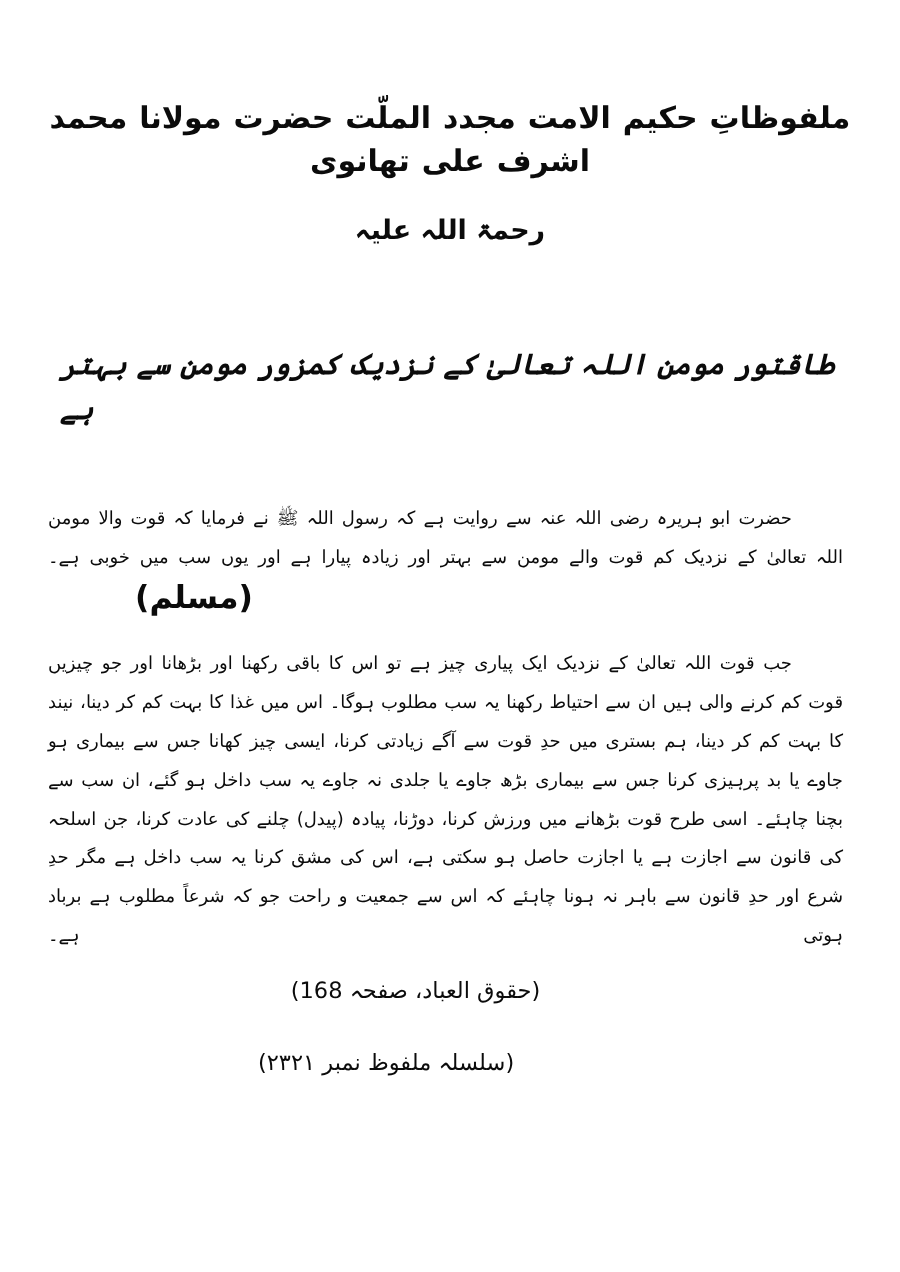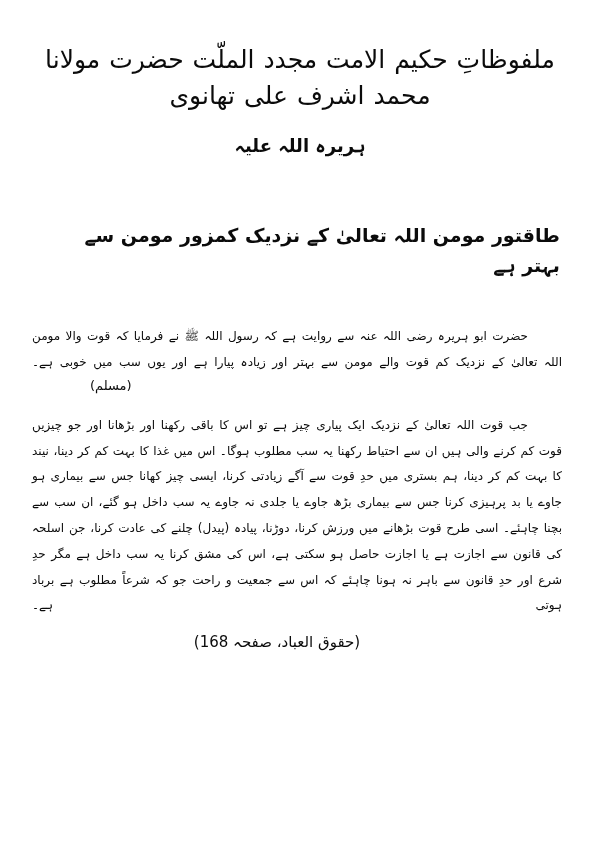--- a/index.html
+++ b/index.html
@@ -27,46 +27,48 @@
     padding: 0;
   }
 
   
   .title-block {
     margin-top: 42px;
     text-align: center;
     padding: 0 18px;
   }
   .doc-title {
-    font-size: 25px;
-    font-weight: 400;
+    font-size: 20px;
+    font-weight: 700;
     line-height: 1.45;
     letter-spacing: 0.2px;
     direction: rtl;
     unicode-bidi: isolate;
     word-spacing: 1px;
+    margin-top: 22px;
   }
   .doc-subtitle {
     margin-top: 20px;
     font-size: 18px;
     font-weight: 700;
     direction: rtl;
     unicode-bidi: isolate;
   }
 
   
   .section-heading {
     margin-top: 64px;
-    text-align: right;
+    text-align: left;
     padding: 0 40px;
     font-size: 19px;
     font-weight: 700;
     line-height: 1.6;
     direction: rtl;
     unicode-bidi: isolate;
+    font-style: italic;
   }
 
   
   .body-area {
     margin-top: 44px;
     padding: 0 38px 0 32px;
     direction: rtl;
   }
 
   p.para {
@@ -80,25 +82,26 @@
     word-spacing: 0.5px;
   }
   p.para.indent::before {
     content: "";
     display: inline-block;
     width: 34px;
   }
 
   .ref-line {
     margin-top: 2px;
-    font-size: 13px;
+    font-size: 21px;
     text-align: left;
     direction: rtl;
     unicode-bidi: isolate;
     padding-left: 58px;
+    font-weight: bold;
   }
 
   .para-gap {
     height: 20px;
   }
 
   .citation {
     margin-top: 14px;
     font-size: 15px;
     text-align: center;
@@ -116,33 +119,34 @@
     padding-left: 140px;
   }
 </style>
 </head>
 <body>
 
 <div class="page">
 
   <div class="title-block">
     <div class="doc-title">ملفوظاتِ حکیم الامت مجدد الملّت حضرت مولانا محمد اشرف علی تھانوی</div>
-    <div class="doc-subtitle">ہریرہ اللہ علیہ</div>
+    <div class="doc-subtitle">رحمۃ اللہ علیہ</div>
   </div>
 
   <div class="section-heading">طاقتور مومن اللہ تعالیٰ کے نزدیک کمزور مومن سے بہتر ہے</div>
 
   <div class="body-area">
 
     <p class="para indent">حضرت ابو ہریرہ رضی اللہ عنہ سے روایت ہے کہ رسول اللہ ﷺ نے فرمایا کہ قوت والا مومن اللہ تعالیٰ کے نزدیک کم قوت والے مومن سے بہتر اور زیادہ پیارا ہے اور یوں سب میں خوبی ہے۔</p>
 
     <div class="ref-line">(مسلم)</div>
 
     <div class="para-gap"></div>
 
     <p class="para indent">جب قوت اللہ تعالیٰ کے نزدیک ایک پیاری چیز ہے تو اس کا باقی رکھنا اور بڑھانا اور جو چیزیں قوت کم کرنے والی ہیں ان سے احتیاط رکھنا یہ سب مطلوب ہوگا۔ اس میں غذا کا بہت کم کر دینا، نیند کا بہت کم کر دینا، ہم بستری میں حدِ قوت سے آگے زیادتی کرنا، ایسی چیز کھانا جس سے بیماری ہو جاوے یا بد پرہیزی کرنا جس سے بیماری بڑھ جاوے یا جلدی نہ جاوے یہ سب داخل ہو گئے، ان سب سے بچنا چاہئے۔ اسی طرح قوت بڑھانے میں ورزش کرنا، دوڑنا، پیادہ (پیدل) چلنے کی عادت کرنا، جن اسلحہ کی قانون سے اجازت ہے یا اجازت حاصل ہو سکتی ہے، اس کی مشق کرنا یہ سب داخل ہے مگر حدِ شرع اور حدِ قانون سے باہر نہ ہونا چاہئے کہ اس سے جمعیت و راحت جو کہ شرعاً مطلوب ہے برباد ہوتی ہے۔</p>
 
     <div class="citation">(حقوق العباد، صفحہ 168)</div>
 
+    <div class="series-line">(سلسلہ ملفوظ نمبر ۲۳۲۱)</div>
 
   </div>
 
 </div>
 
 </body></html>

